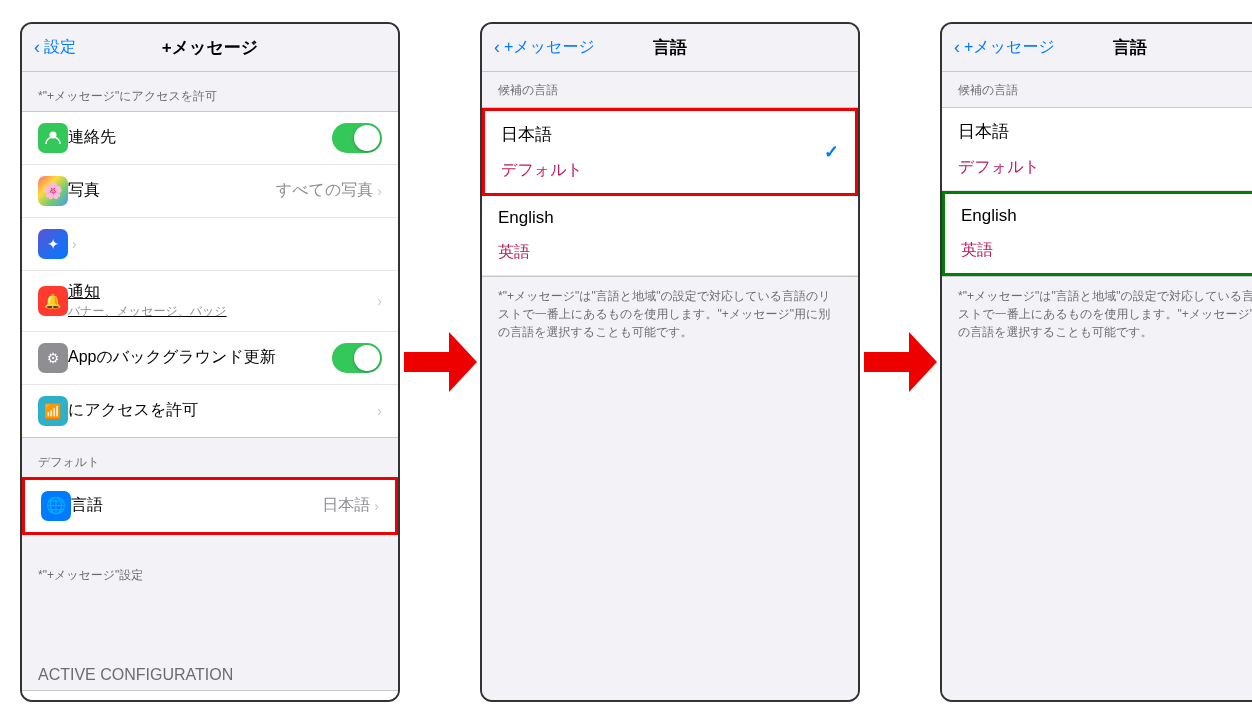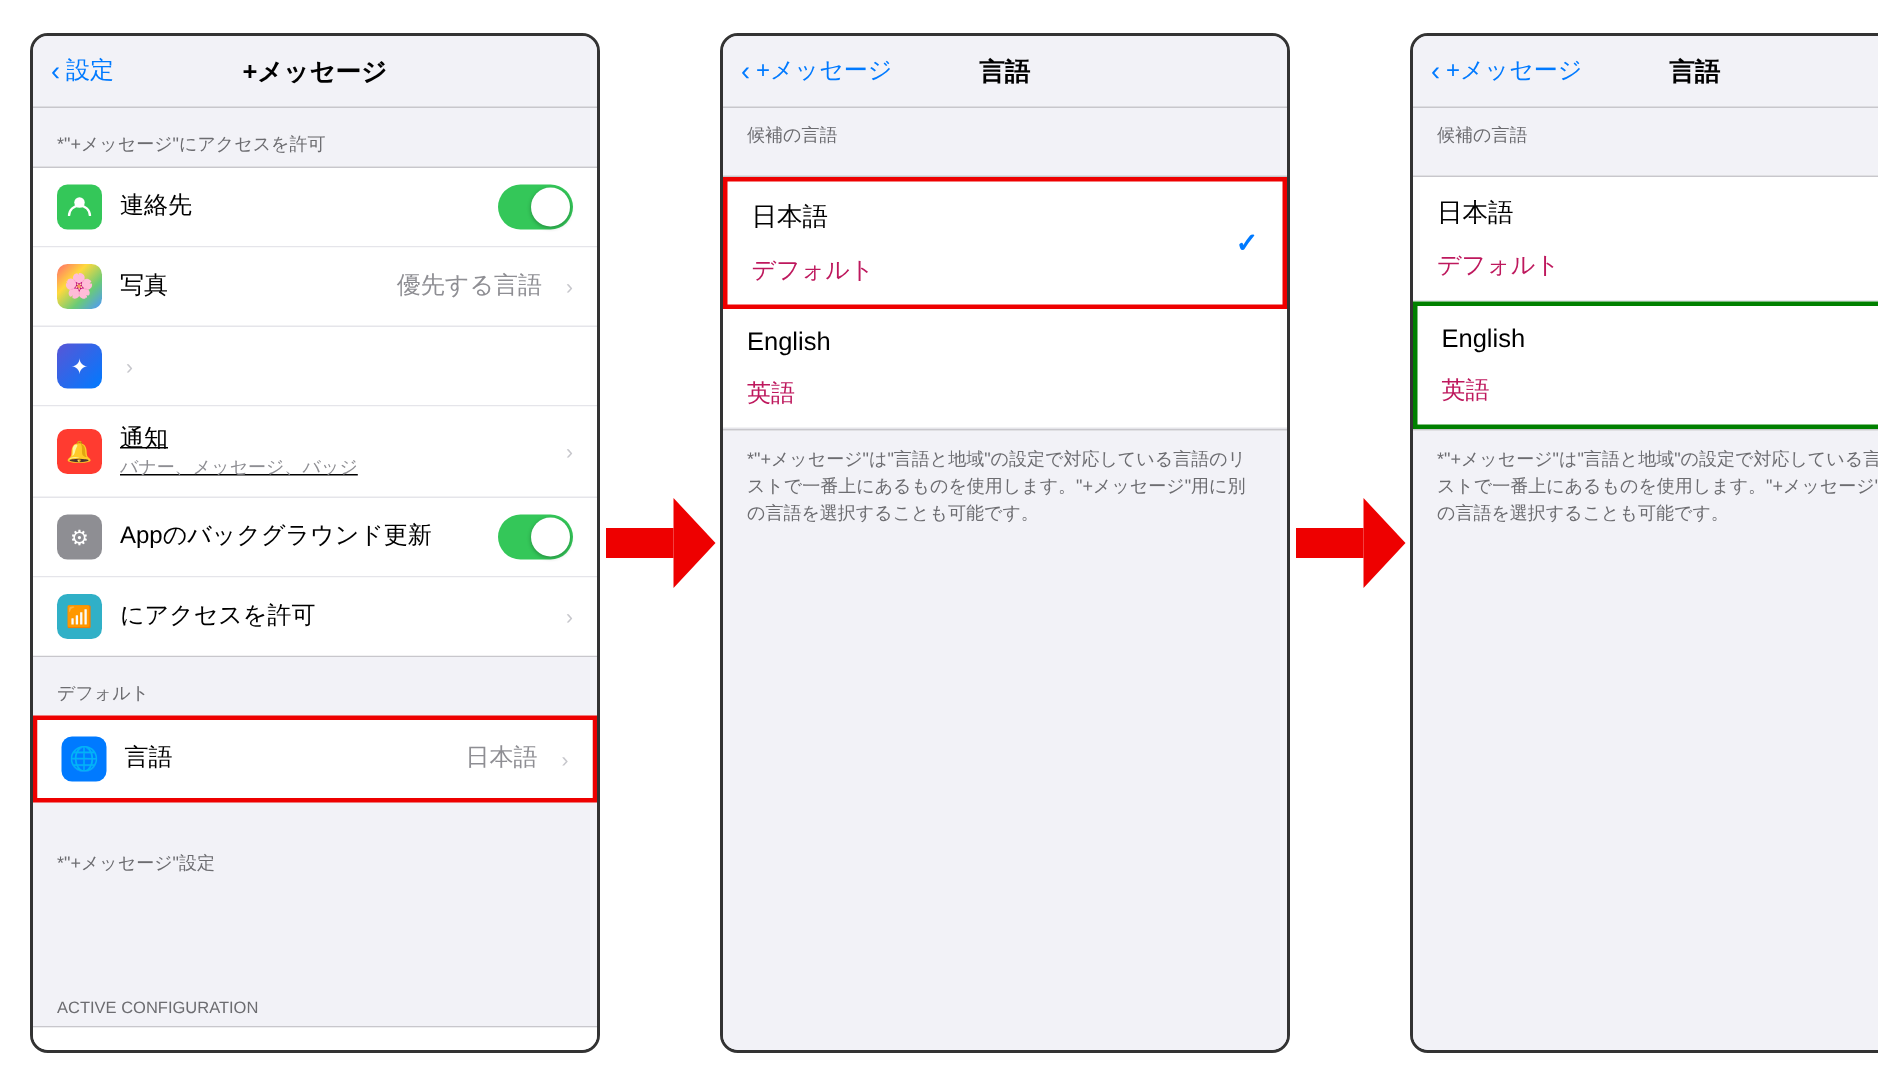--- a/index.html
+++ b/index.html
@@ -87,21 +87,20 @@
       border-top: 1px solid #c8c7cc;
       border-bottom: 1px solid #c8c7cc;
     }
     .settings-row {
       display: flex;
       align-items: center;
       padding: 11px 16px;
       background: #fff;
       border-bottom: 1px solid #e5e5ea;
       min-height: 48px;
-      gap: 12px;
     }
     .settings-row:last-child {
       border-bottom: none;
     }
     .row-icon {
       width: 30px;
       height: 30px;
       border-radius: 7px;
       display: flex;
       align-items: center;
@@ -154,21 +153,21 @@
       align-items: center;
       justify-content: center;
       flex-shrink: 0;
       width: 60px;
     }
 
     
     .lang-section-label {
       font-size: 12px;
       color: #6c6c70;
-      padding: 10px 16px 18px;
+      padding: 10px 16px 8px;
     }
     .lang-row {
       background: #fff;
       padding: 12px 16px;
       border-bottom: 1px solid #e5e5ea;
     }
     .lang-row-main {
       font-size: 17px;
       color: #000;
     }
@@ -229,21 +228,21 @@
               <path d="M2 15c0-3.866 3.134-7 7-7s7 3.134 7 7" stroke="white" stroke-width="1.5" fill="none"></path>
             </svg>
           </div>
           <span class="row-label">連絡先</span>
           <div class="toggle"></div>
         </div>
 
         <div class="settings-row">
           <div class="row-icon" style="background: linear-gradient(135deg,#ff6b6b,#ffd93d,#6bcb77,#4d96ff); border-radius:7px; font-size:16px; display:flex;align-items:center;justify-content:center;">🌸</div>
           <span class="row-label">写真</span>
-          <span class="row-value">優先する言語</span>
+          <span class="row-value">すべての写真</span>
           <span class="row-chevron">›</span>
         </div>
 
         <div class="settings-row">
           <div class="row-icon" style="background:linear-gradient(135deg,#5856d6,#007aff);border-radius:7px;font-size:14px;display:flex;align-items:center;justify-content:center;color:white;">✦</div>
           <span class="row-chevron">›</span>
         </div>
 
         <div class="settings-row">
           <div class="row-icon" style="background:#ff3b30;border-radius:7px;font-size:14px;display:flex;align-items:center;justify-content:center;color:white;">🔔</div>
@@ -275,21 +274,21 @@
           <span class="row-value">日本語</span>
           <span class="row-chevron">›</span>
         </div>
       </div>
 
       <div style="height:16px;"></div>
       <div class="section-label">*"+メッセージ"設定</div>
 
       <div style="height:60px;"></div>
 
-      <div class="section-label" style="text-transform:uppercase;font-size:11px;">ACTIVE CONFIGURATION</div>
+      <div class="section-label" style="text-transform:uppercase;font-size:16px;">ACTIVE CONFIGURATION</div>
       <div class="settings-group">
         <div class="settings-row">
           
           
         </div>
       </div>
     </div>
   </div>
 
   <div class="arrow-container">

